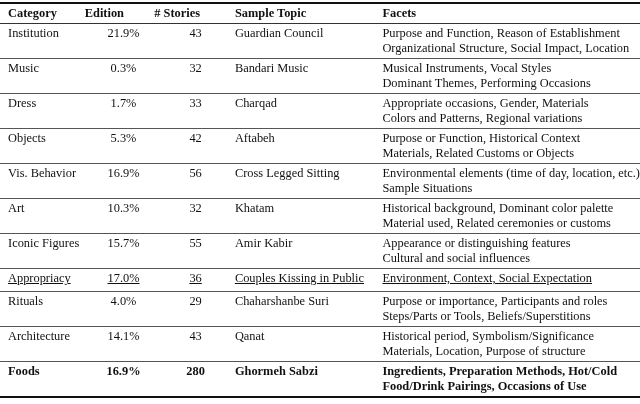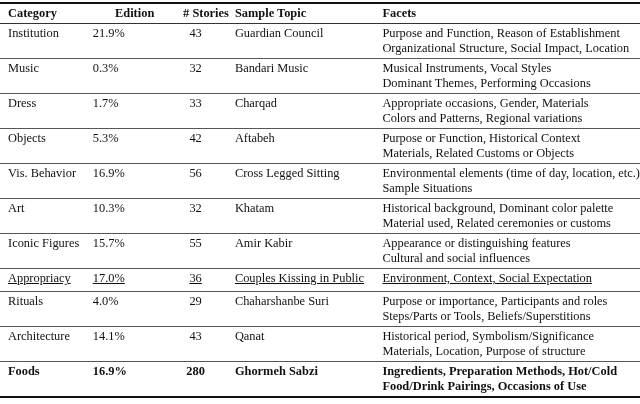--- a/index.html
+++ b/index.html
@@ -6,25 +6,25 @@
   body { width: 640px; height: 404px; overflow: hidden; font-family: "Liberation Serif", "DejaVu Serif", serif; color: #111; }
   .wrap { position: relative; width: 512px; height: 404px; }
   table { border-collapse: collapse; position: absolute; left: 0; top: 2px; width: 640px; font-size: 12.4px; line-height: 15px; }
   thead tr { border-top: 2px solid #111; border-bottom: 1.5px solid #333; }
   th { font-weight: bold; text-align: left; height: 19px; padding: 0 0 0 0; vertical-align: middle; }
   td { vertical-align: top; padding: 2px 0 0 8px; }
   tbody tr { border-bottom: 1.3px solid #555; height: 35px; }
   tbody tr.single { height: 23px; text-decoration: underline; }
   tbody tr:last-child { border-bottom: 2px solid #111; font-weight: bold; }
   .c-cat { width: 78px; padding-left: 8px; }
-  .c-ed { width: 64px; text-align: left; }
+  .c-ed { width: 64px; text-align: center; }
   .c-st { width: 70px; text-align: center; }
   .c-top { width: 150px; padding-left: 6px; }
   .c-fac { padding-left: 4px; }
-  th.c-ed, th.c-st { text-align: right; }
+  th.c-ed, th.c-st { text-align: left; }
   .line { display: block; white-space: nowrap; }
 </style>
 </head>
 <body>
 
 <div class="wrap">
 <table>
   <thead>
     <tr>
       <th class="c-cat">Category</th>

